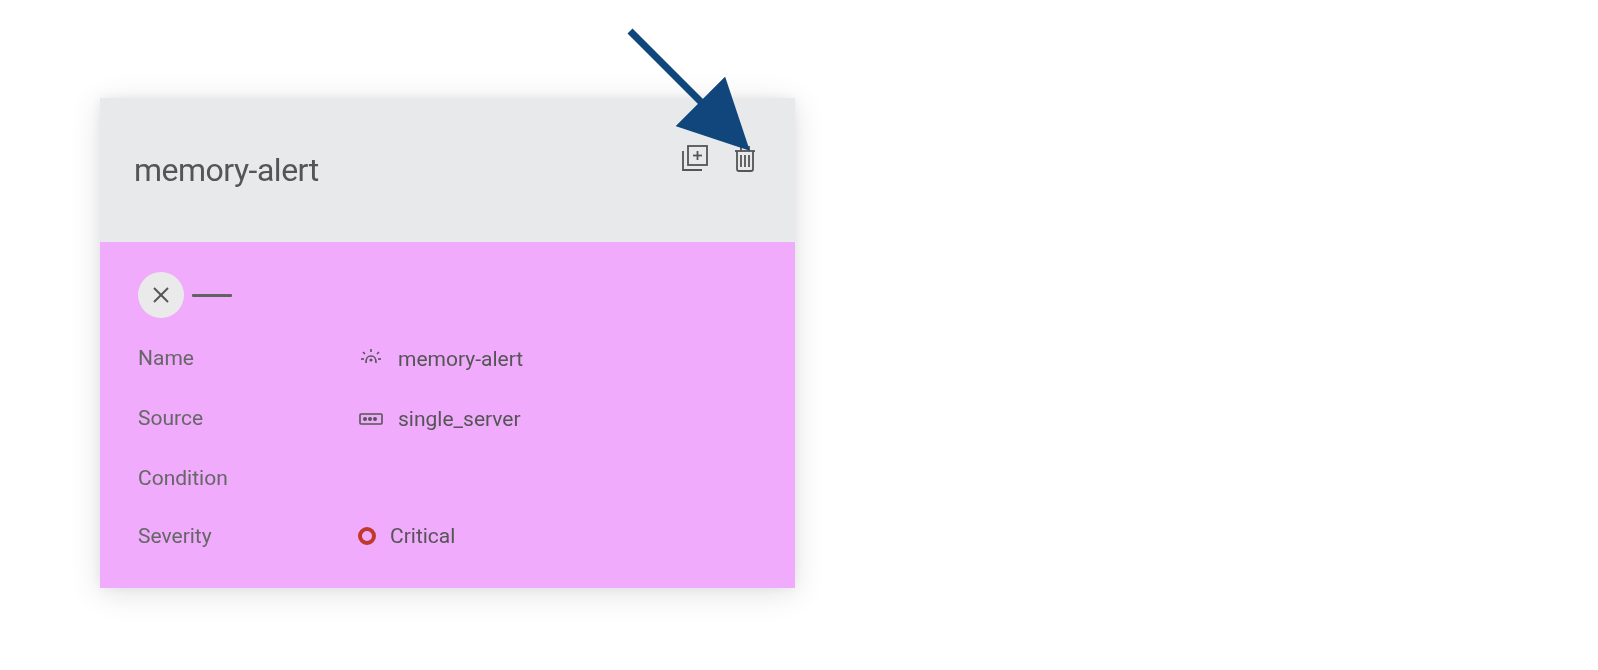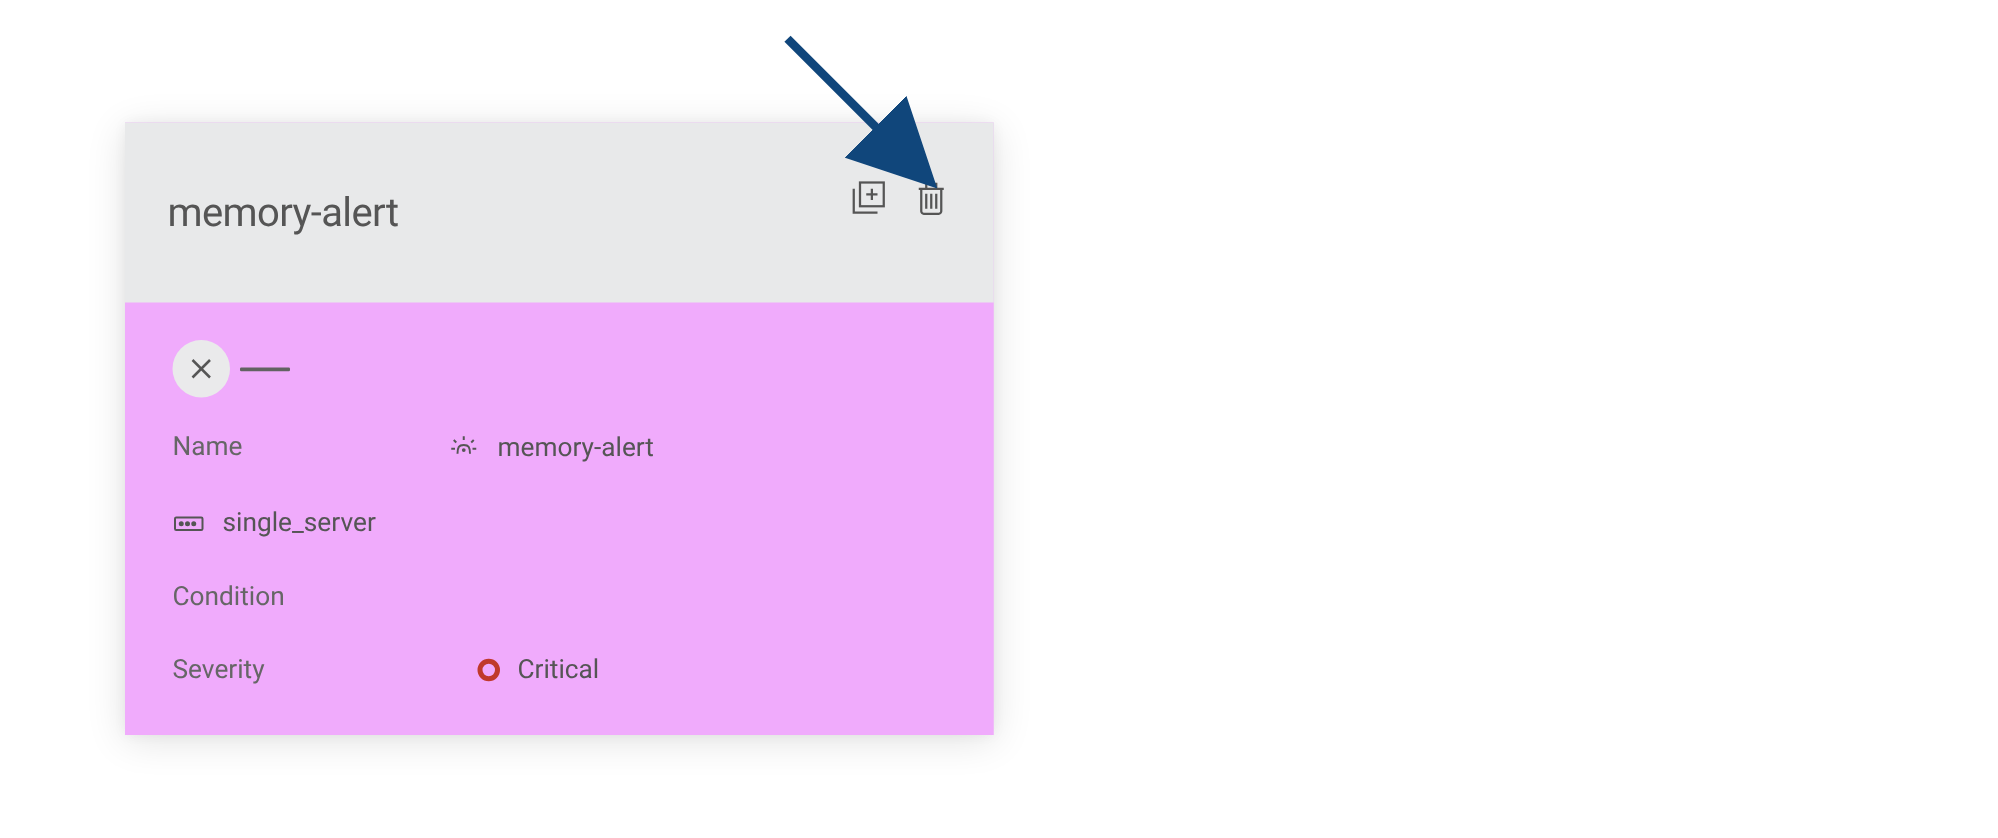--- a/index.html
+++ b/index.html
@@ -78,21 +78,20 @@
       background: #626262;
       border-radius: 1px;
     }
     .field-row {
       display: flex;
       margin-bottom: 34px;
       padding-left: 4px;
     }
     .field-row:last-child {
       margin-bottom: 0;
-      gap: 24px;
     }
     .field-label {
       width: 220px;
       font-size: 21px;
       color: #666;
       font-weight: 400;
     }
     .field-value {
       display: flex;
       align-items: center;
@@ -174,20 +173,21 @@
             <line x1="21" y1="6" x2="19" y2="8"></line>
             <line x1="3" y1="13" x2="6" y2="13"></line>
             <line x1="23" y1="13" x2="20" y2="13"></line>
           </svg>
         </span>
         <span>memory-alert</span>
       </div>
     </div>
 
     <div class="field-row">
+      <div class="field-label">Source</div>
       <div class="field-value">
         <span class="value-icon">
           <svg width="26" height="20" viewBox="0 0 26 20" fill="none" stroke="currentColor" stroke-width="1.6">
             <rect x="2" y="5" width="22" height="10" rx="1"></rect>
             <circle cx="7" cy="10" r="1.2" fill="currentColor"></circle>
             <circle cx="12" cy="10" r="1.2" fill="currentColor"></circle>
             <circle cx="17" cy="10" r="1.2" fill="currentColor"></circle>
           </svg>
         </span>
         <span>single_server</span>

